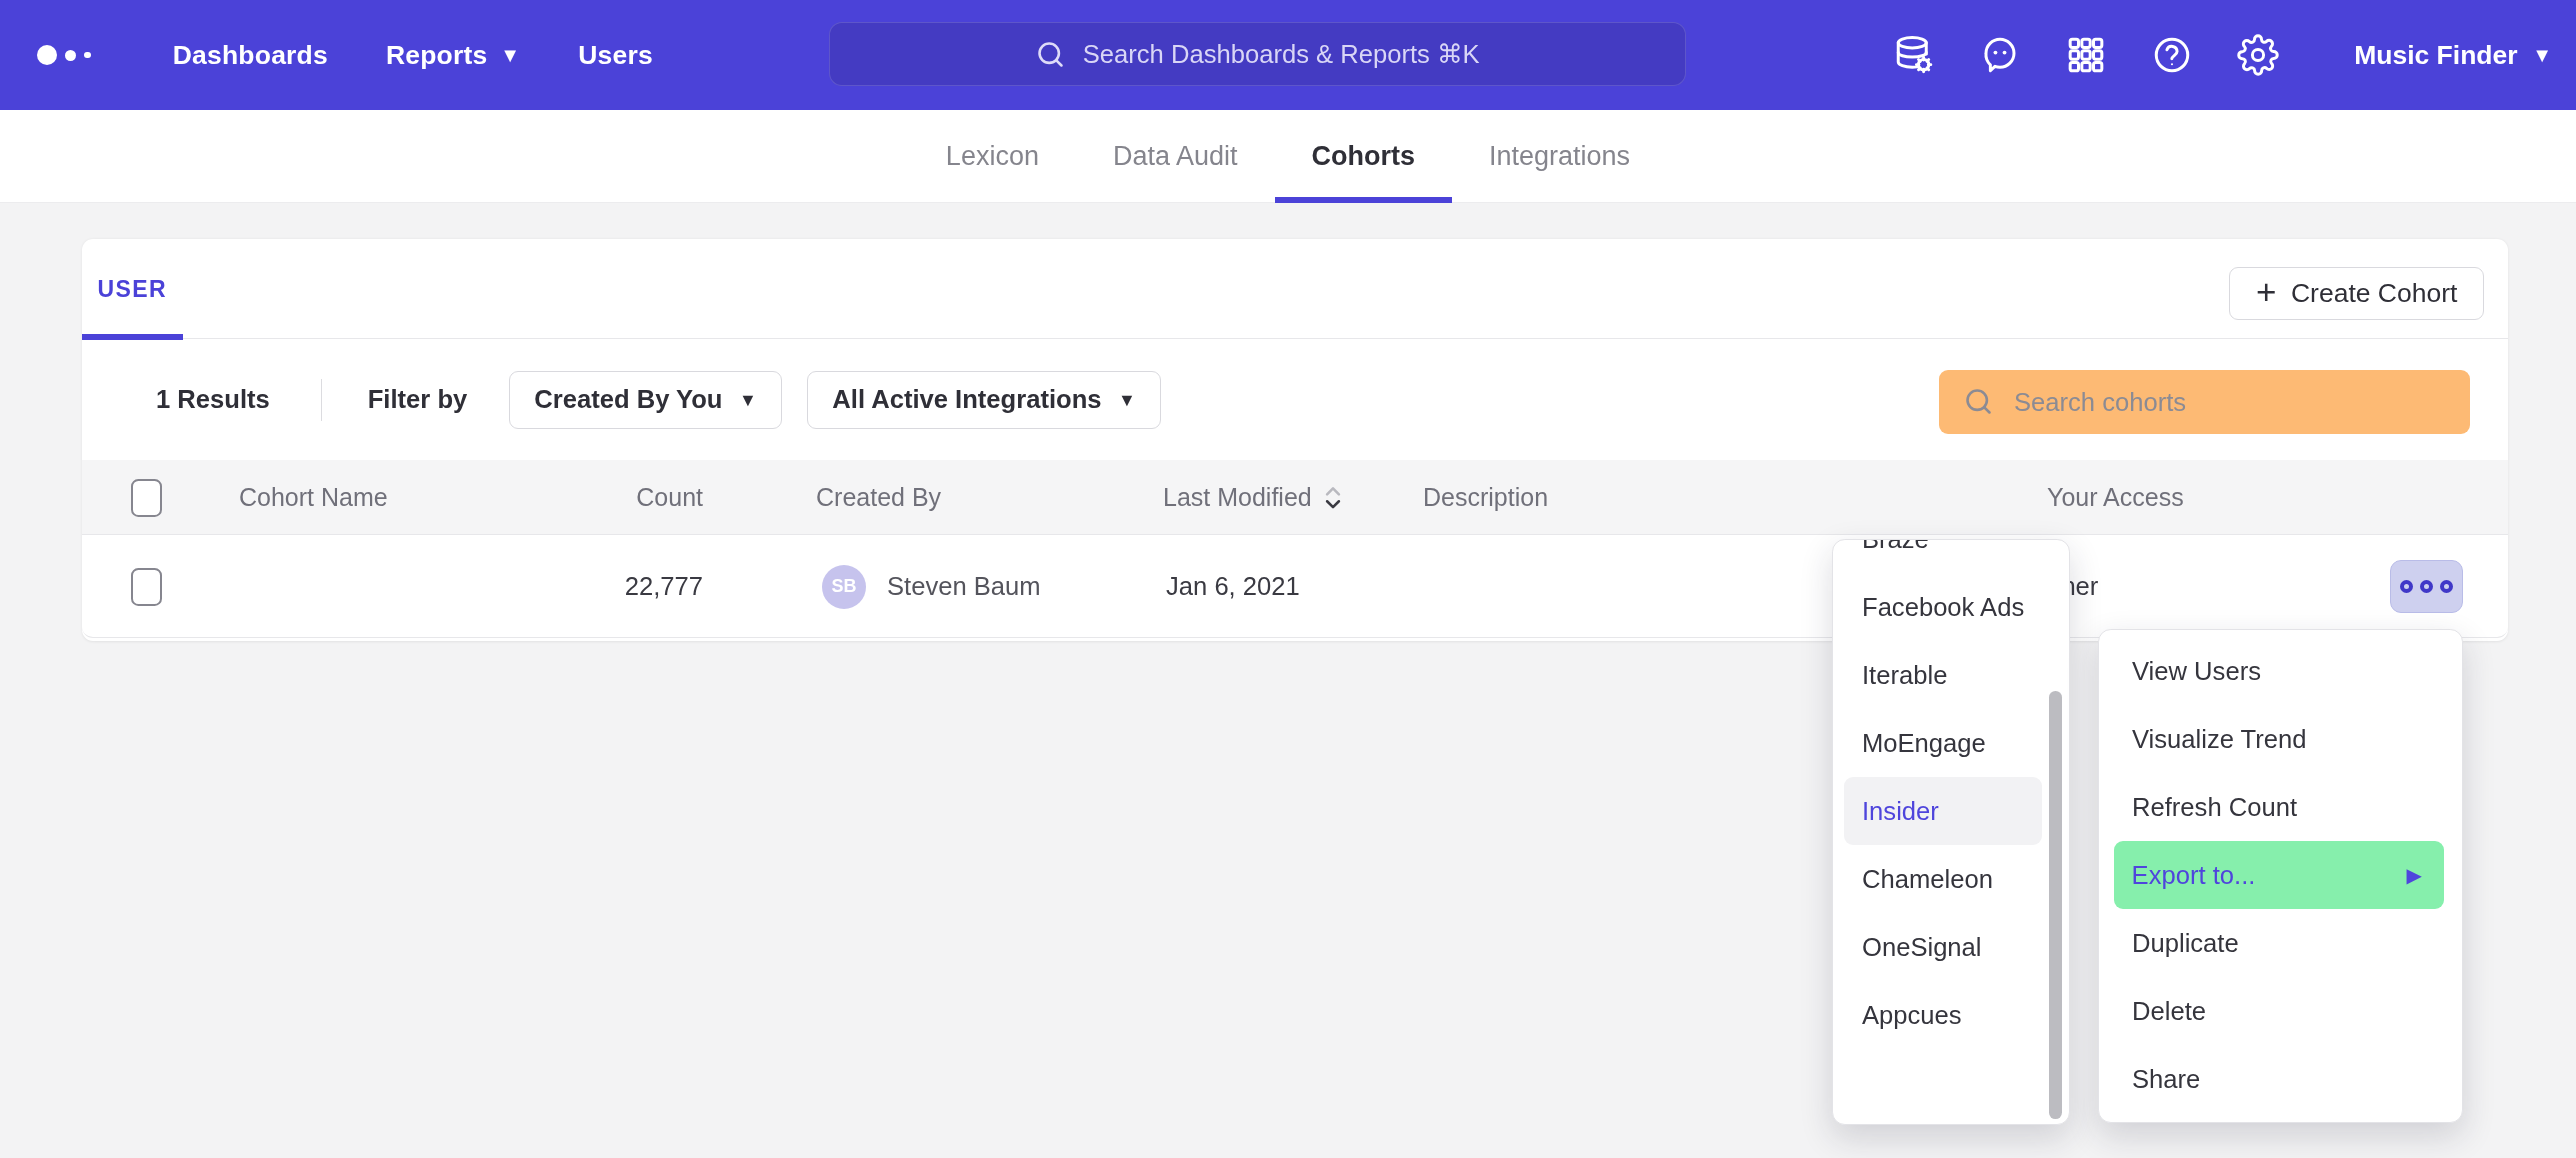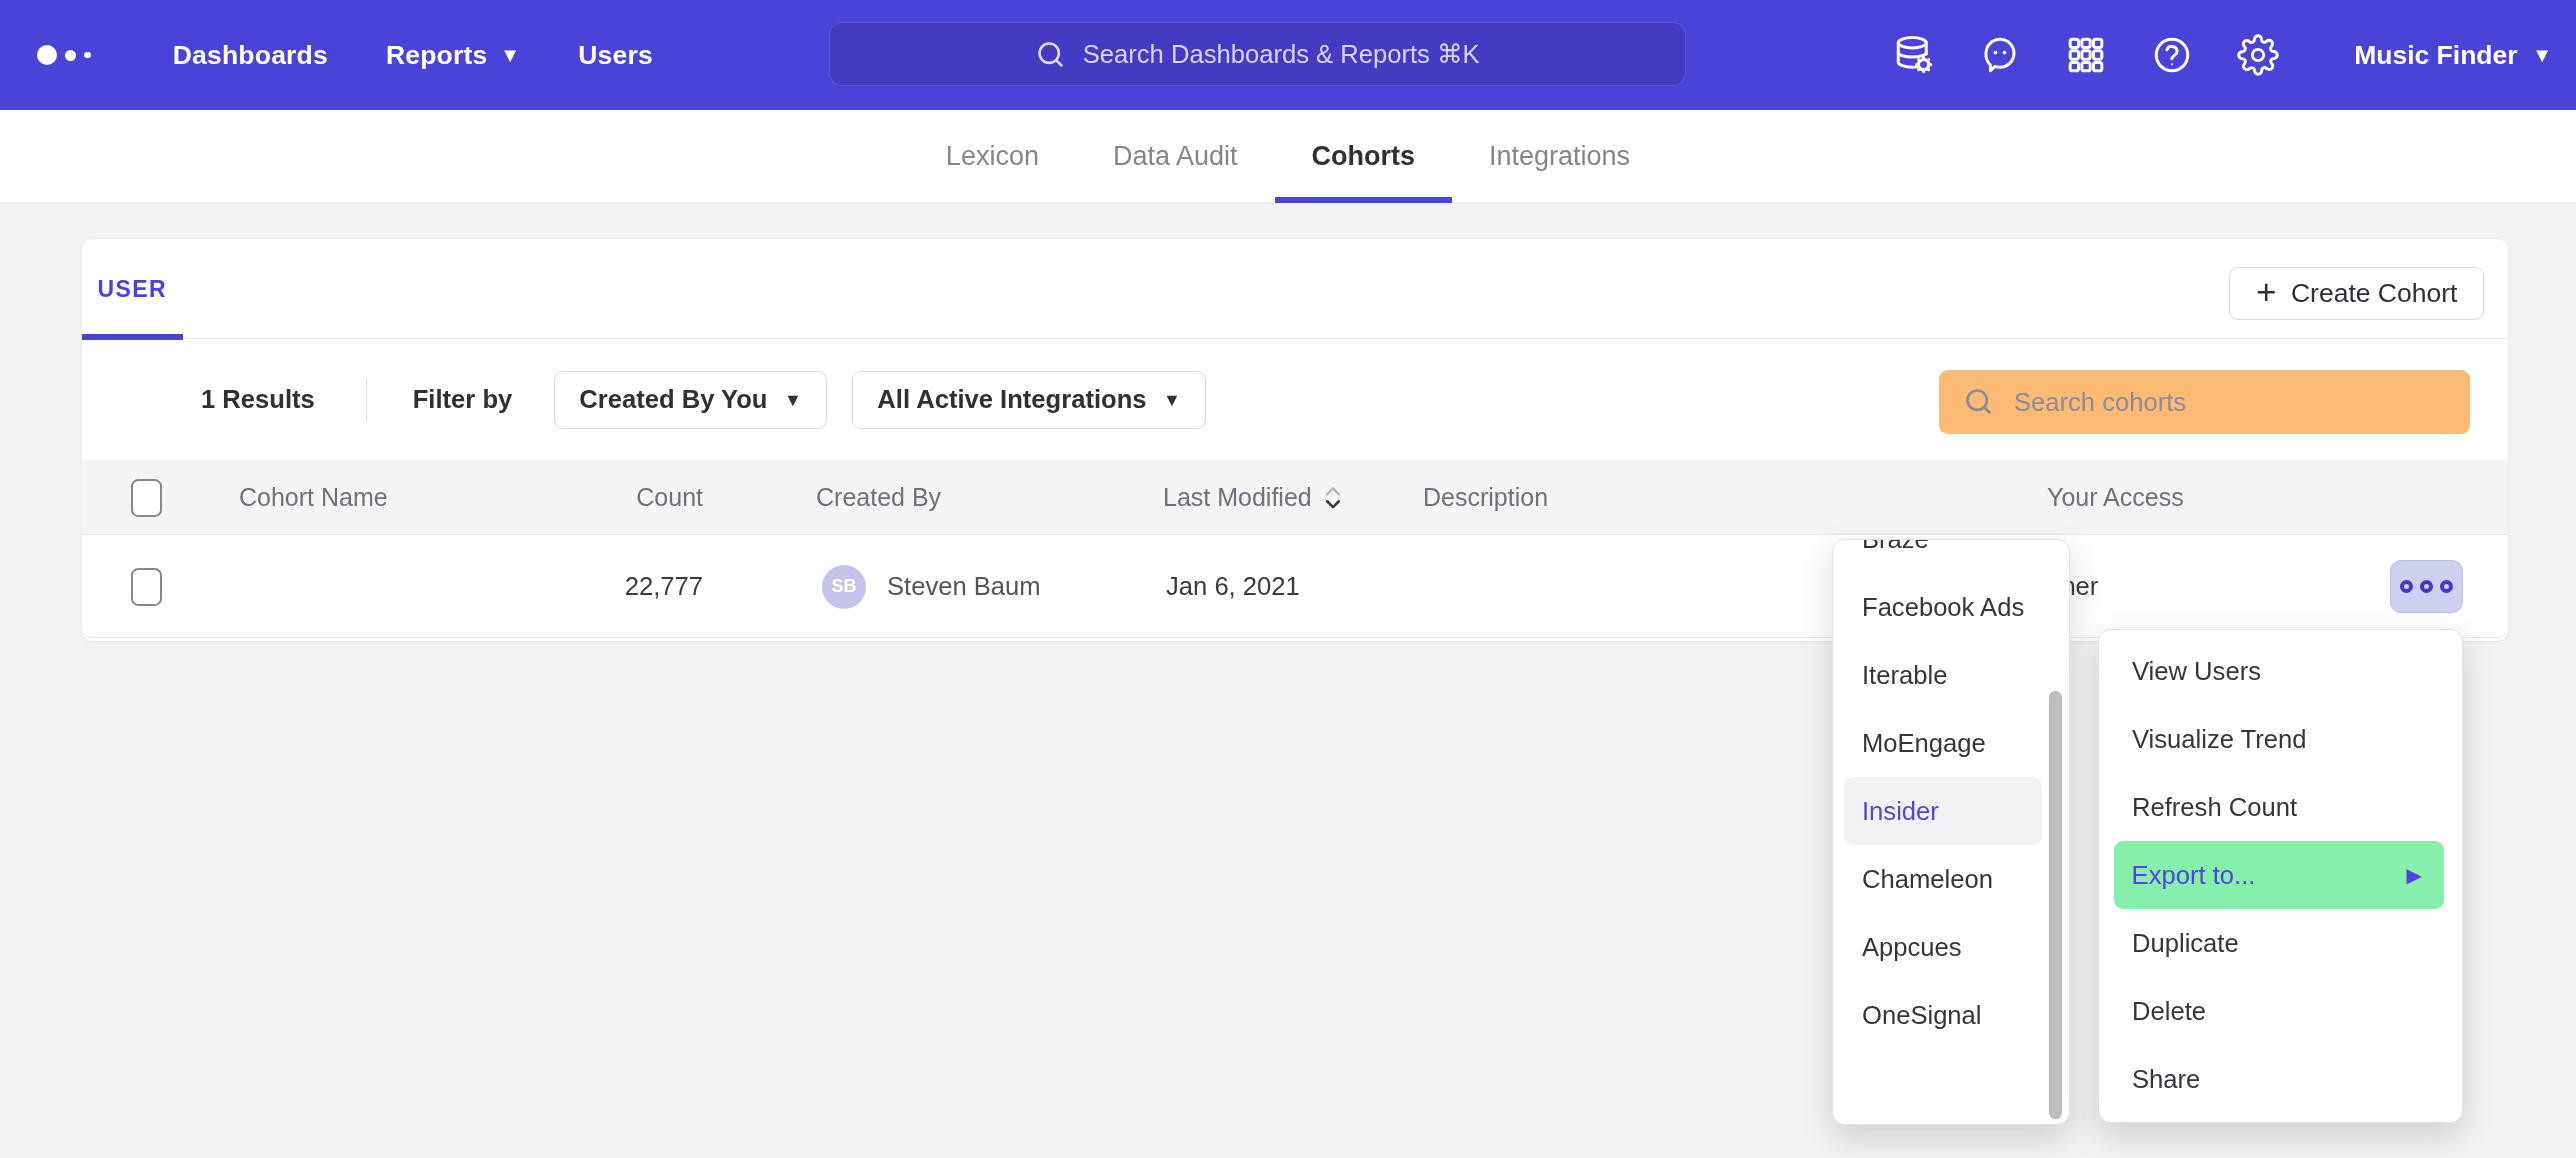--- a/index.html
+++ b/index.html
@@ -29,21 +29,21 @@
   .tab.active::after { content:""; position:absolute; left:0; right:0; bottom:0; height:6.4px; background:#4b42d8; }
 
   
   .card { position:absolute; left:82px; top:239px; width:2426px; height:402px; background:#fff; border-radius:11px; box-shadow:0 0.9px 2.7px rgba(0,0,0,.07); z-index:1; }
   .card-tabs { position:relative; height:100px; border-bottom:0.9px solid #e7e7ea; }
   .user-tab { position:absolute; left:0; top:0; height:100px; padding:0 15.5px; display:flex; align-items:center; color:#4b42d8; font-size:23px; font-weight:700; letter-spacing:1.4px; cursor:pointer; }
   .user-tab::after { content:""; position:absolute; left:0; right:0; bottom:-0.9px; height:6.4px; background:#4b42d8; }
   .create-btn { position:absolute; right:24px; top:28px; height:53px; padding:0 25.6px; border:1.4px solid #d9d9de; border-radius:9px; background:#fff; display:flex; align-items:center; gap:14.6px; font-size:26.5px; color:#2f2f37; cursor:pointer; }
   .plus { font-size:35px; font-weight:400; line-height:1; color:#2f2f37; margin-top:-3.7px; }
 
-  .filterbar { position:relative; height:121px; display:flex; align-items:center; padding-left:119px; }
+  .filterbar { position:relative; height:121px; display:flex; align-items:center; padding-left:74px; }
   .results { font-size:25.6px; color:#2f2f37; font-weight:700; }
   .vdiv { width:0.9px; height:42px; background:#dcdce0; margin:0 46px 0 51px; }
   .filterby { font-size:25.6px; color:#2f2f37; font-weight:700; margin-right:42px; }
   .filter-btn { height:58px; padding:0 24px; border:1.4px solid #d9d9de; border-radius:9px; background:#fff; display:flex; align-items:center; gap:16.4px; font-size:25.6px; color:#2f2f37; font-weight:700; cursor:pointer; }
   .filter-btn + .filter-btn { margin-left:25.6px; }
   .filter-btn .caret { color:#2f2f37; font-size:18px; }
   .cohort-search { position:absolute; right:38px; top:31px; width:531px; height:64px; }
   .cohort-search input { width:100%; height:100%; background:#fdba74; border:none; border-radius:9px; padding-left:75px; font-size:25.6px; color:#3a3a42; font-family:inherit; outline:none; }
   .cohort-search input::placeholder { color:#8b8b94; }
   .cohort-search .mag { position:absolute; left:24px; top:16.4px; }
@@ -235,22 +235,22 @@
   </div>
 
   <div class="submenu">
     <ul>
       <li class="item">Braze</li>
       <li class="item">Facebook Ads</li>
       <li class="item">Iterable</li>
       <li class="item">MoEngage</li>
       <li class="item hl">Insider</li>
       <li class="item">Chameleon</li>
+      <li class="item">OneSignal</li>
       <li class="item">Appcues</li>
-      <li class="item">OneSignal</li>
     </ul>
     <div class="sb-thumb"></div>
   </div>
 
   <div class="ctxmenu">
     <ul>
       <li class="item">View Users</li>
       <li class="item">Visualize Trend</li>
       <li class="item">Refresh Count</li>
       <li class="item hl">

